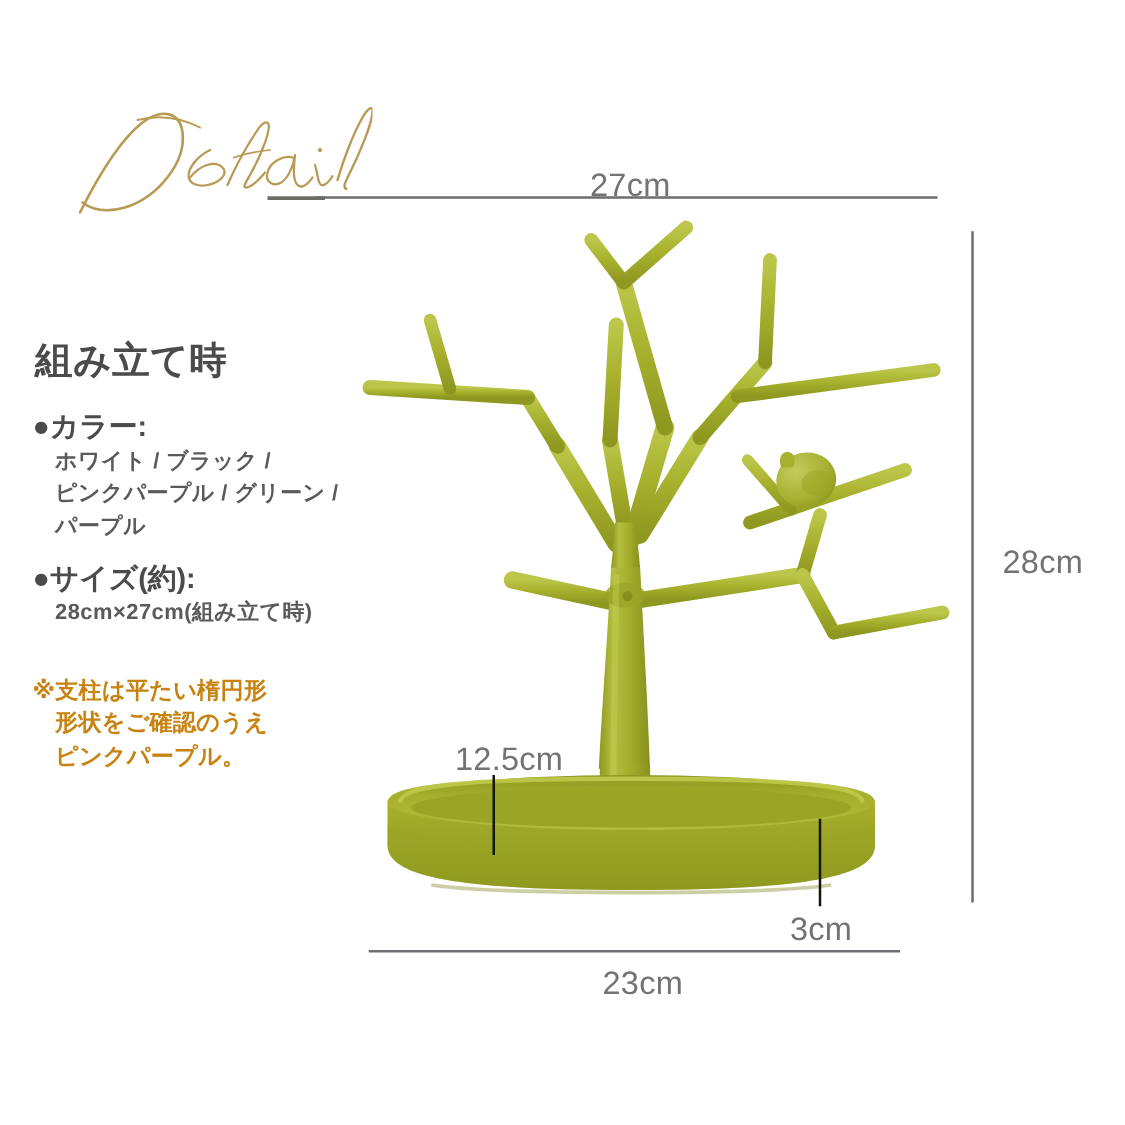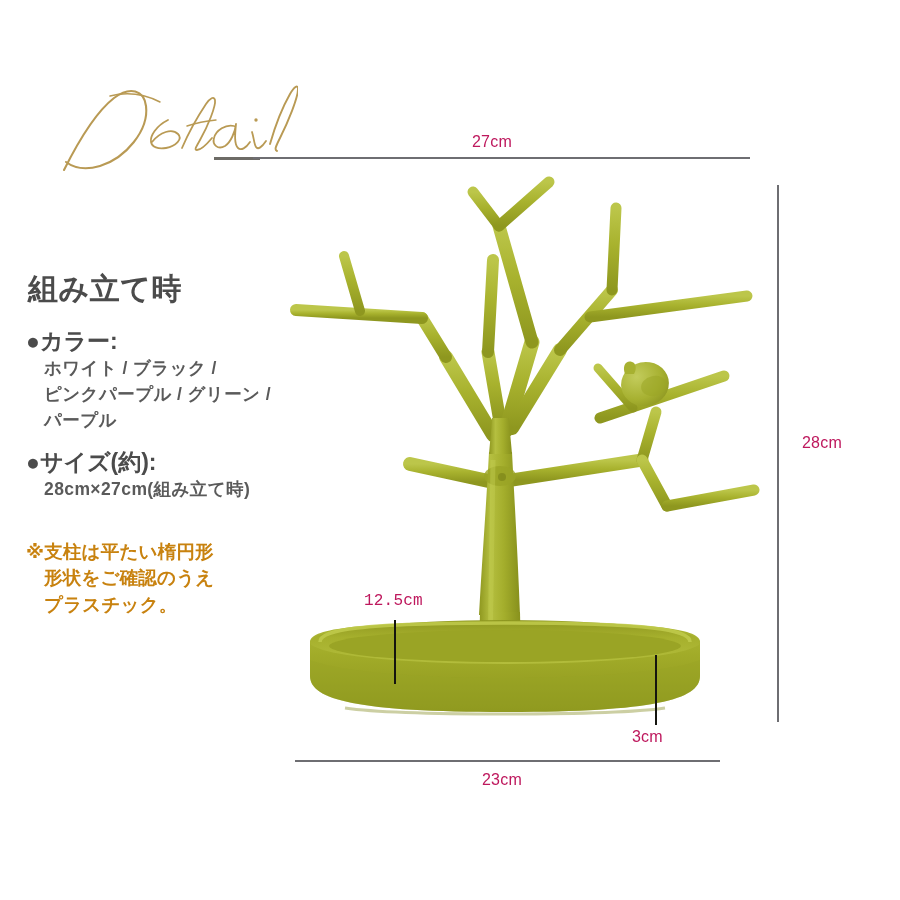--- a/index.html
+++ b/index.html
@@ -101,38 +101,38 @@
     width: 2px;
     background: #6e6e72;
   }
   .leader-line {
     position: absolute;
     width: 1.6px;
     background: #15150f;
   }
   .dim-label {
     position: absolute;
-    font-size: 16px;
-    color: #be185d;
+    font-size: 26px;
+    color: #737373;
     letter-spacing: 0.2px;
     white-space: nowrap;
     font-family: "Liberation Sans", "DejaVu Sans", sans-serif;
   }
 
   #dim-top-line   { left: 253px; top: 157px;  width: 497px; }
   #dim-top-label  { left: 472px; top: 133px; }
 
   #dim-right-line { left: 777px; top: 185px;  height: 537px; }
   #dim-right-label{ left: 802px; top: 434px; }
 
   #dim-bottom-line  { left: 295px; top: 760px; width: 425px; }
   #dim-bottom-label { left: 482px; top: 771px; }
 
   #leader-125       { left: 394px; top: 620px; height: 64px; }
-  #dim-125-label    { left: 364px; top: 592px; font-family: Liberation Mono, monospace; }
+  #dim-125-label    { left: 364px; top: 592px; }
 
   #leader-3cm       { left: 655px; top: 655px; height: 70px; }
   #dim-3cm-label    { left: 632px; top: 728px; }
 </style>
 </head>
 <body>
 
 <div id="page">
 
   <div id="detail-script">
@@ -175,21 +175,21 @@
     </div>
 
     <div class="spec-block">
       <div class="spec-label">●サイズ(約):</div>
       <div class="spec-value">28cm×27cm(組み立て時)</div>
     </div>
 
     <div id="note-block">
       <span class="note-line">※支柱は平たい楕円形</span>
       <span class="note-line indent">形状をご確認のうえ</span>
-      <span class="note-line indent">プラスチック。</span>
+      <span class="note-line indent">ピンクパープル。</span>
     </div>
   </div>
 
   <div id="product-photo">
     <svg width="510" height="580" viewBox="0 0 510 580">
       <defs>
         <linearGradient id="branchGrad" x1="0" y1="0" x2="0" y2="1">
           <stop offset="0%" stop-color="#bcc64a"></stop>
           <stop offset="45%" stop-color="#a8b22e"></stop>
           <stop offset="100%" stop-color="#8e971f"></stop>

